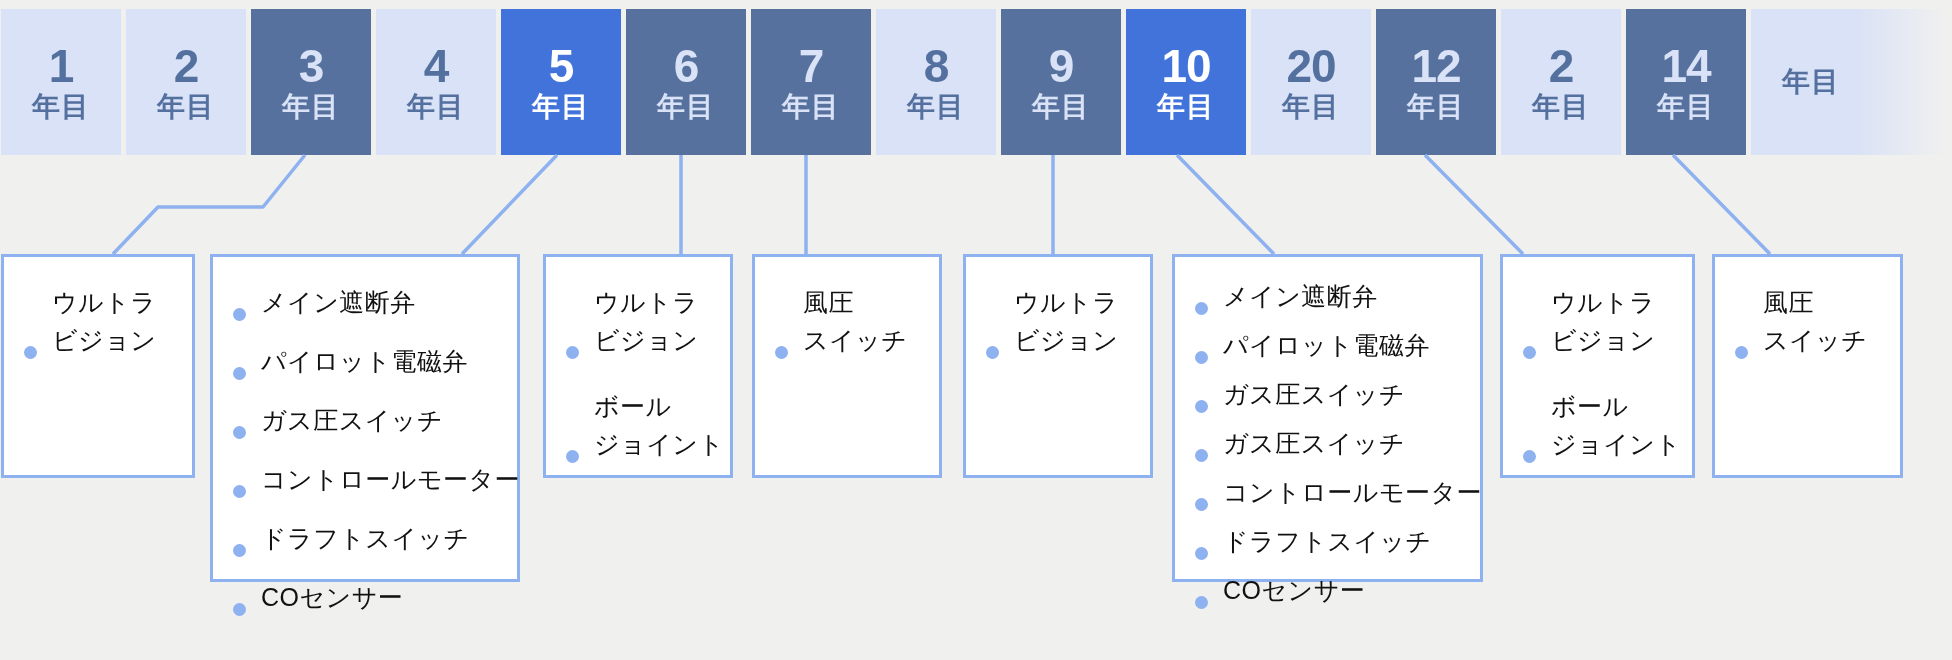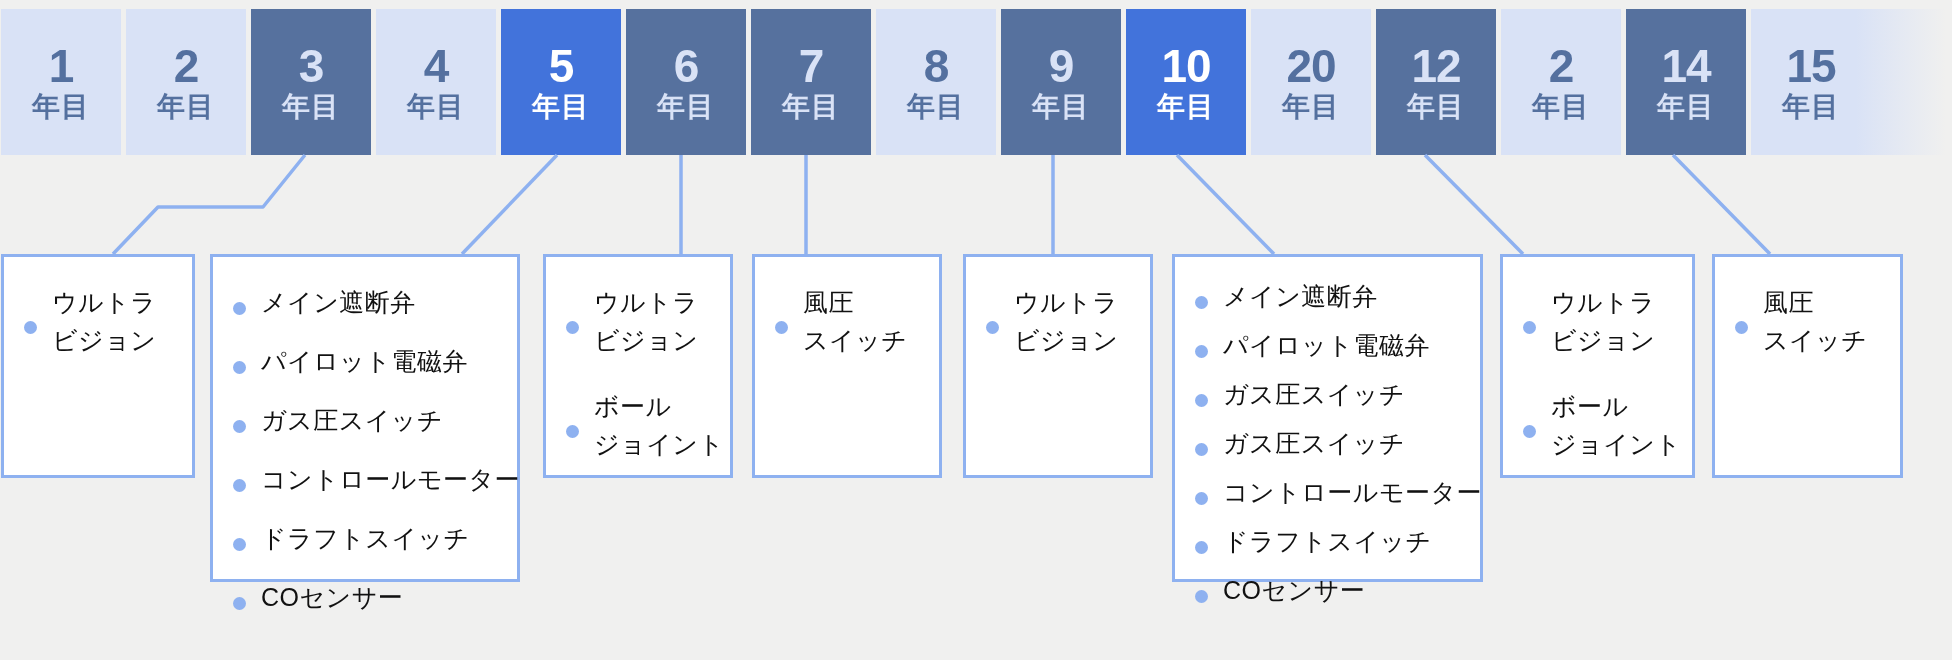--- a/index.html
+++ b/index.html
@@ -42,21 +42,21 @@
   .pbox.gap-md{gap:21px;}
   .pbox.gap-sm{padding-top:20px;gap:11px;}
   .b3 {left:1px;   width:194px;}
   .b5 {left:210px; width:310px;}
   .b6 {left:543px; width:190px;}
   .b7 {left:752px; width:190px;}
   .b9 {left:963px; width:190px;}
   .b10{left:1172px;width:311px;}
   .b12{left:1500px;width:195px;}
   .b14{left:1712px;width:191px;}
-  .item{display:flex;align-items:center;}
+  .item{display:flex;align-items:flex-end;}
   .bullet{
     flex:0 0 13px;width:13px;height:13px;border-radius:50%;
     background:#8eb1f0;margin-top:13px;margin-right:15px;
   }
   .lines{color:#111111;font-size:25px;line-height:38px;font-weight:500;letter-spacing:0.5px;}
   .lines div{white-space:nowrap;}
 </style>
 </head>
 <body>
 
@@ -111,21 +111,20 @@
     </div>
     <div class="cell light">
       <span class="num">2</span>
       <span class="unit">年目</span>
     </div>
     <div class="cell dark">
       <span class="num">14</span>
       <span class="unit">年目</span>
     </div>
     <div class="cell light fade">
-      <span class="num">15</span>
       <span class="unit">年目</span>
     </div>
   </div>
 
 <svg class="connectors" viewBox="0 0 1952 660" width="1952" height="660" xmlns="http://www.w3.org/2000/svg">
   <path d="M305 155 L263 207 L158 207 L113 254"></path>
   <path d="M557 155 L462 254"></path>
   <path d="M681 155 L681 254"></path>
   <path d="M806 155 L806 254"></path>
   <path d="M1053 155 L1053 254"></path>

